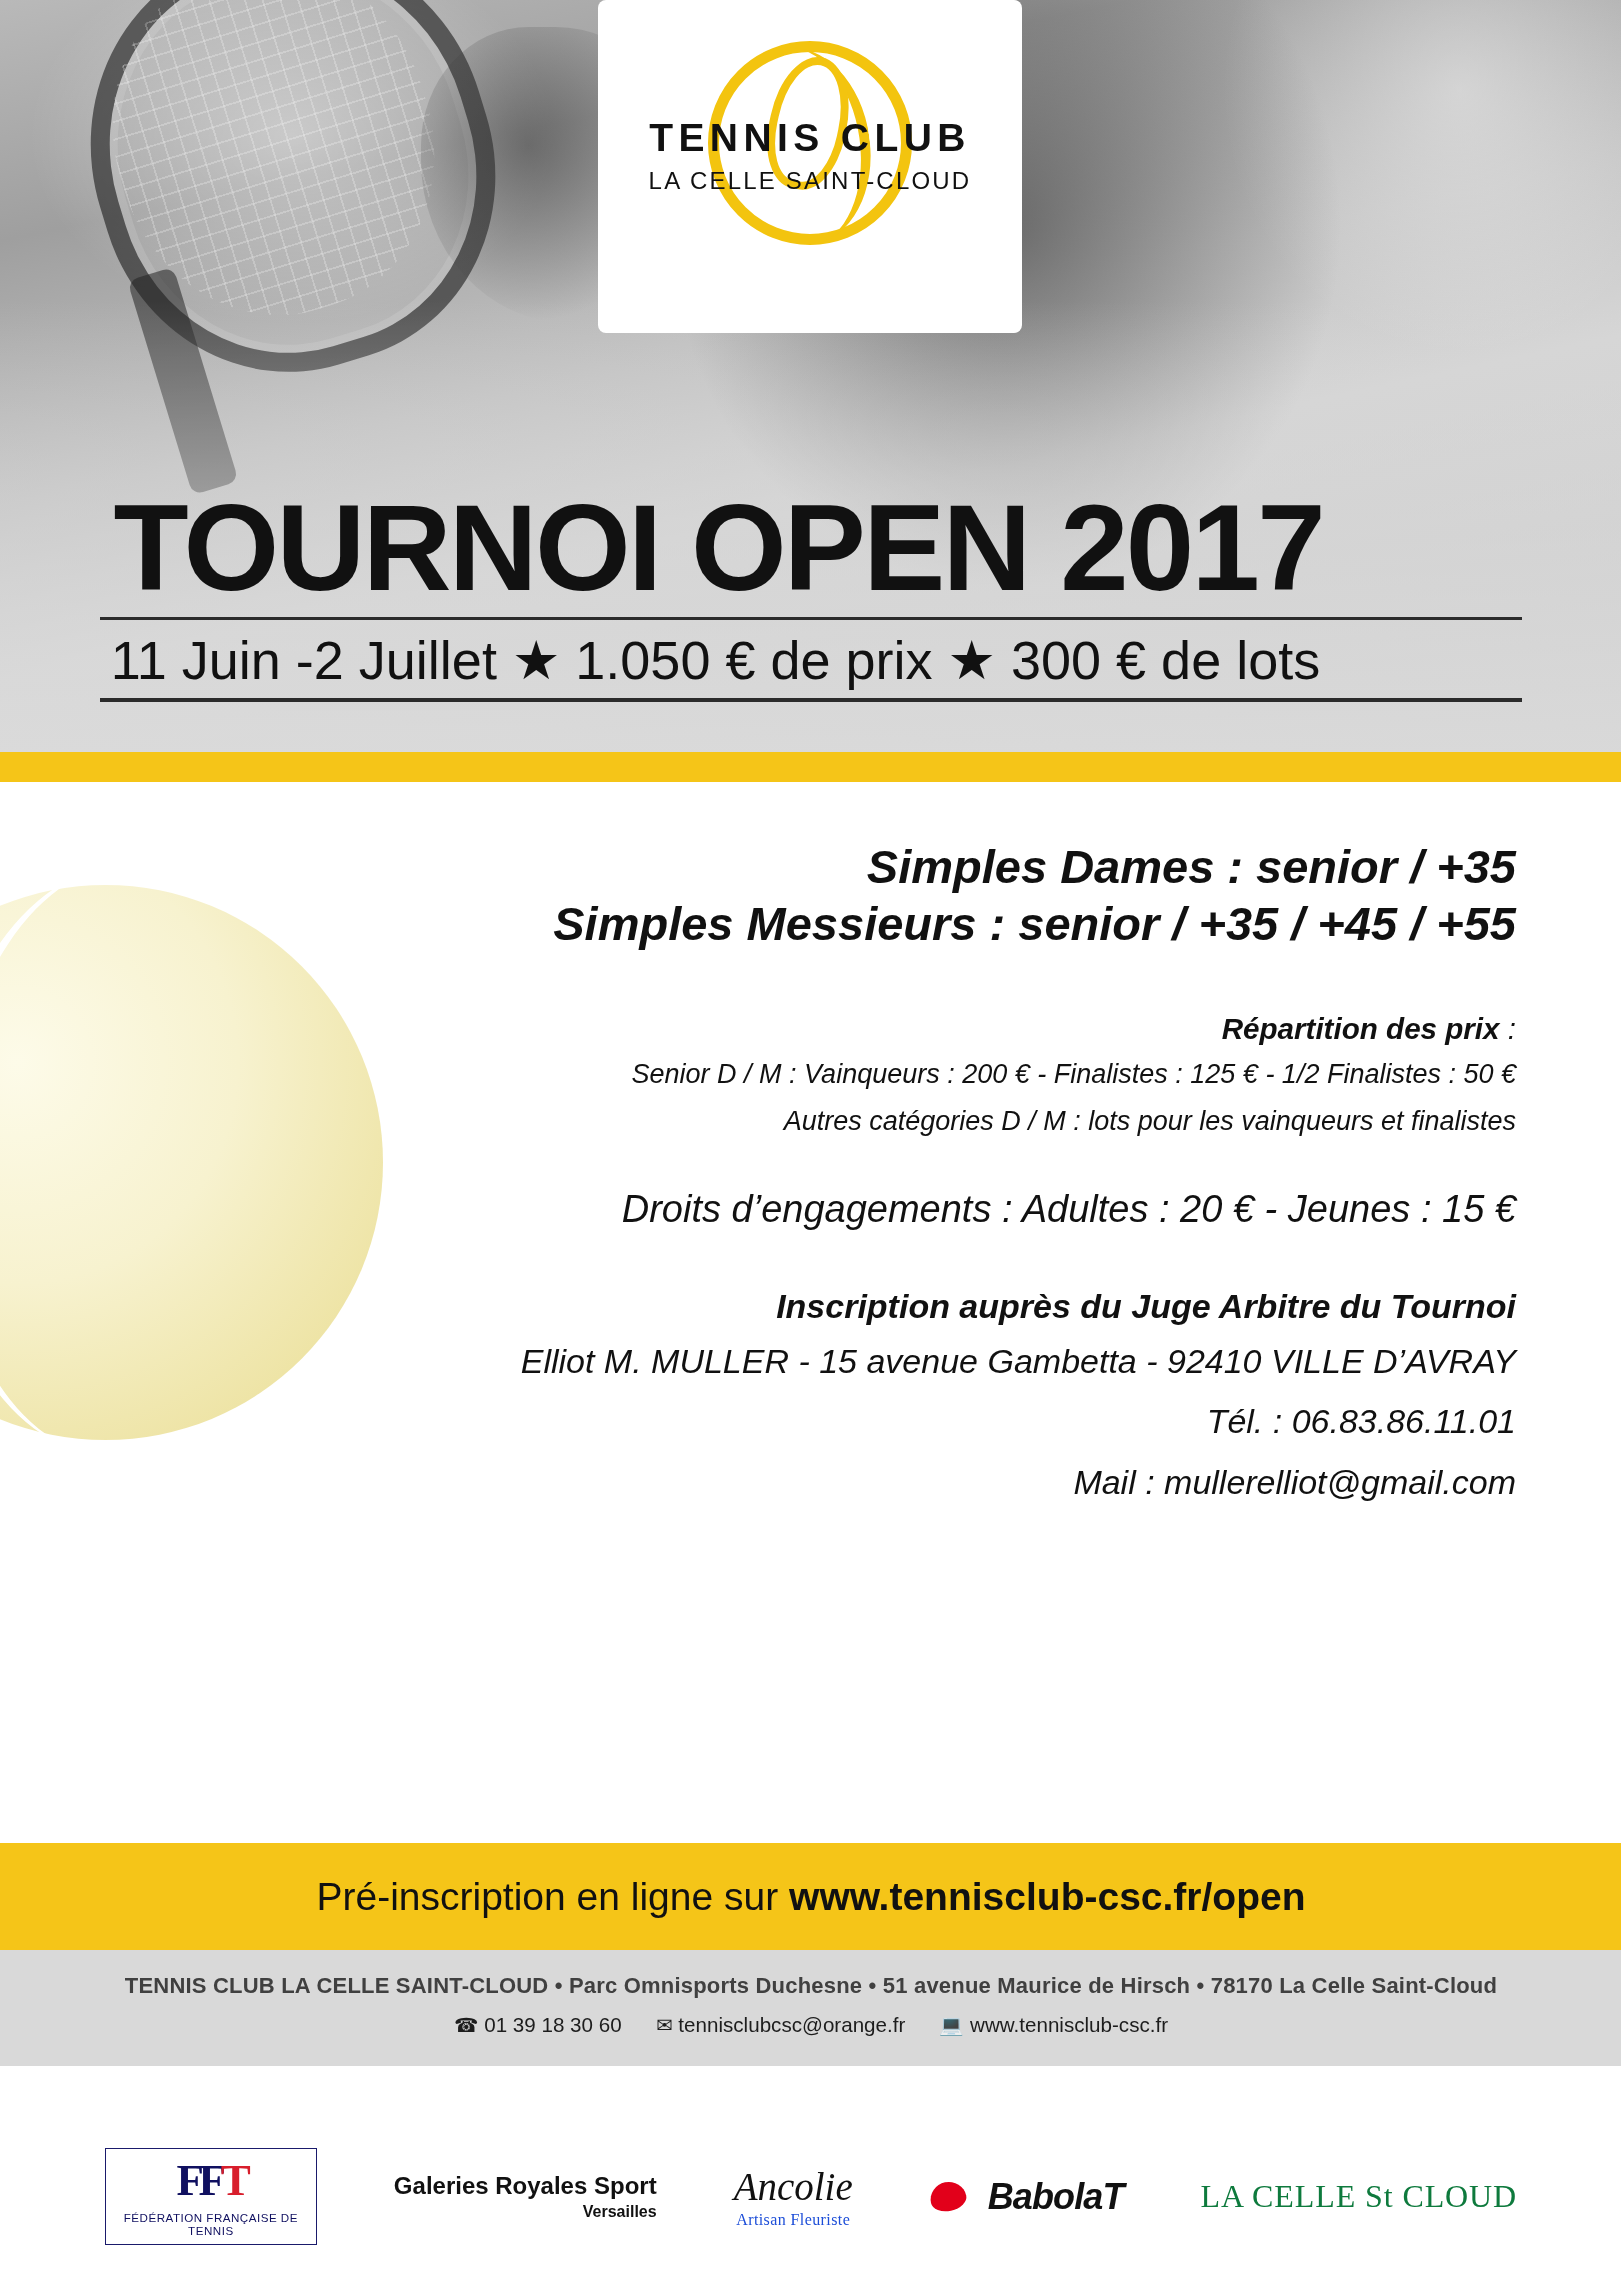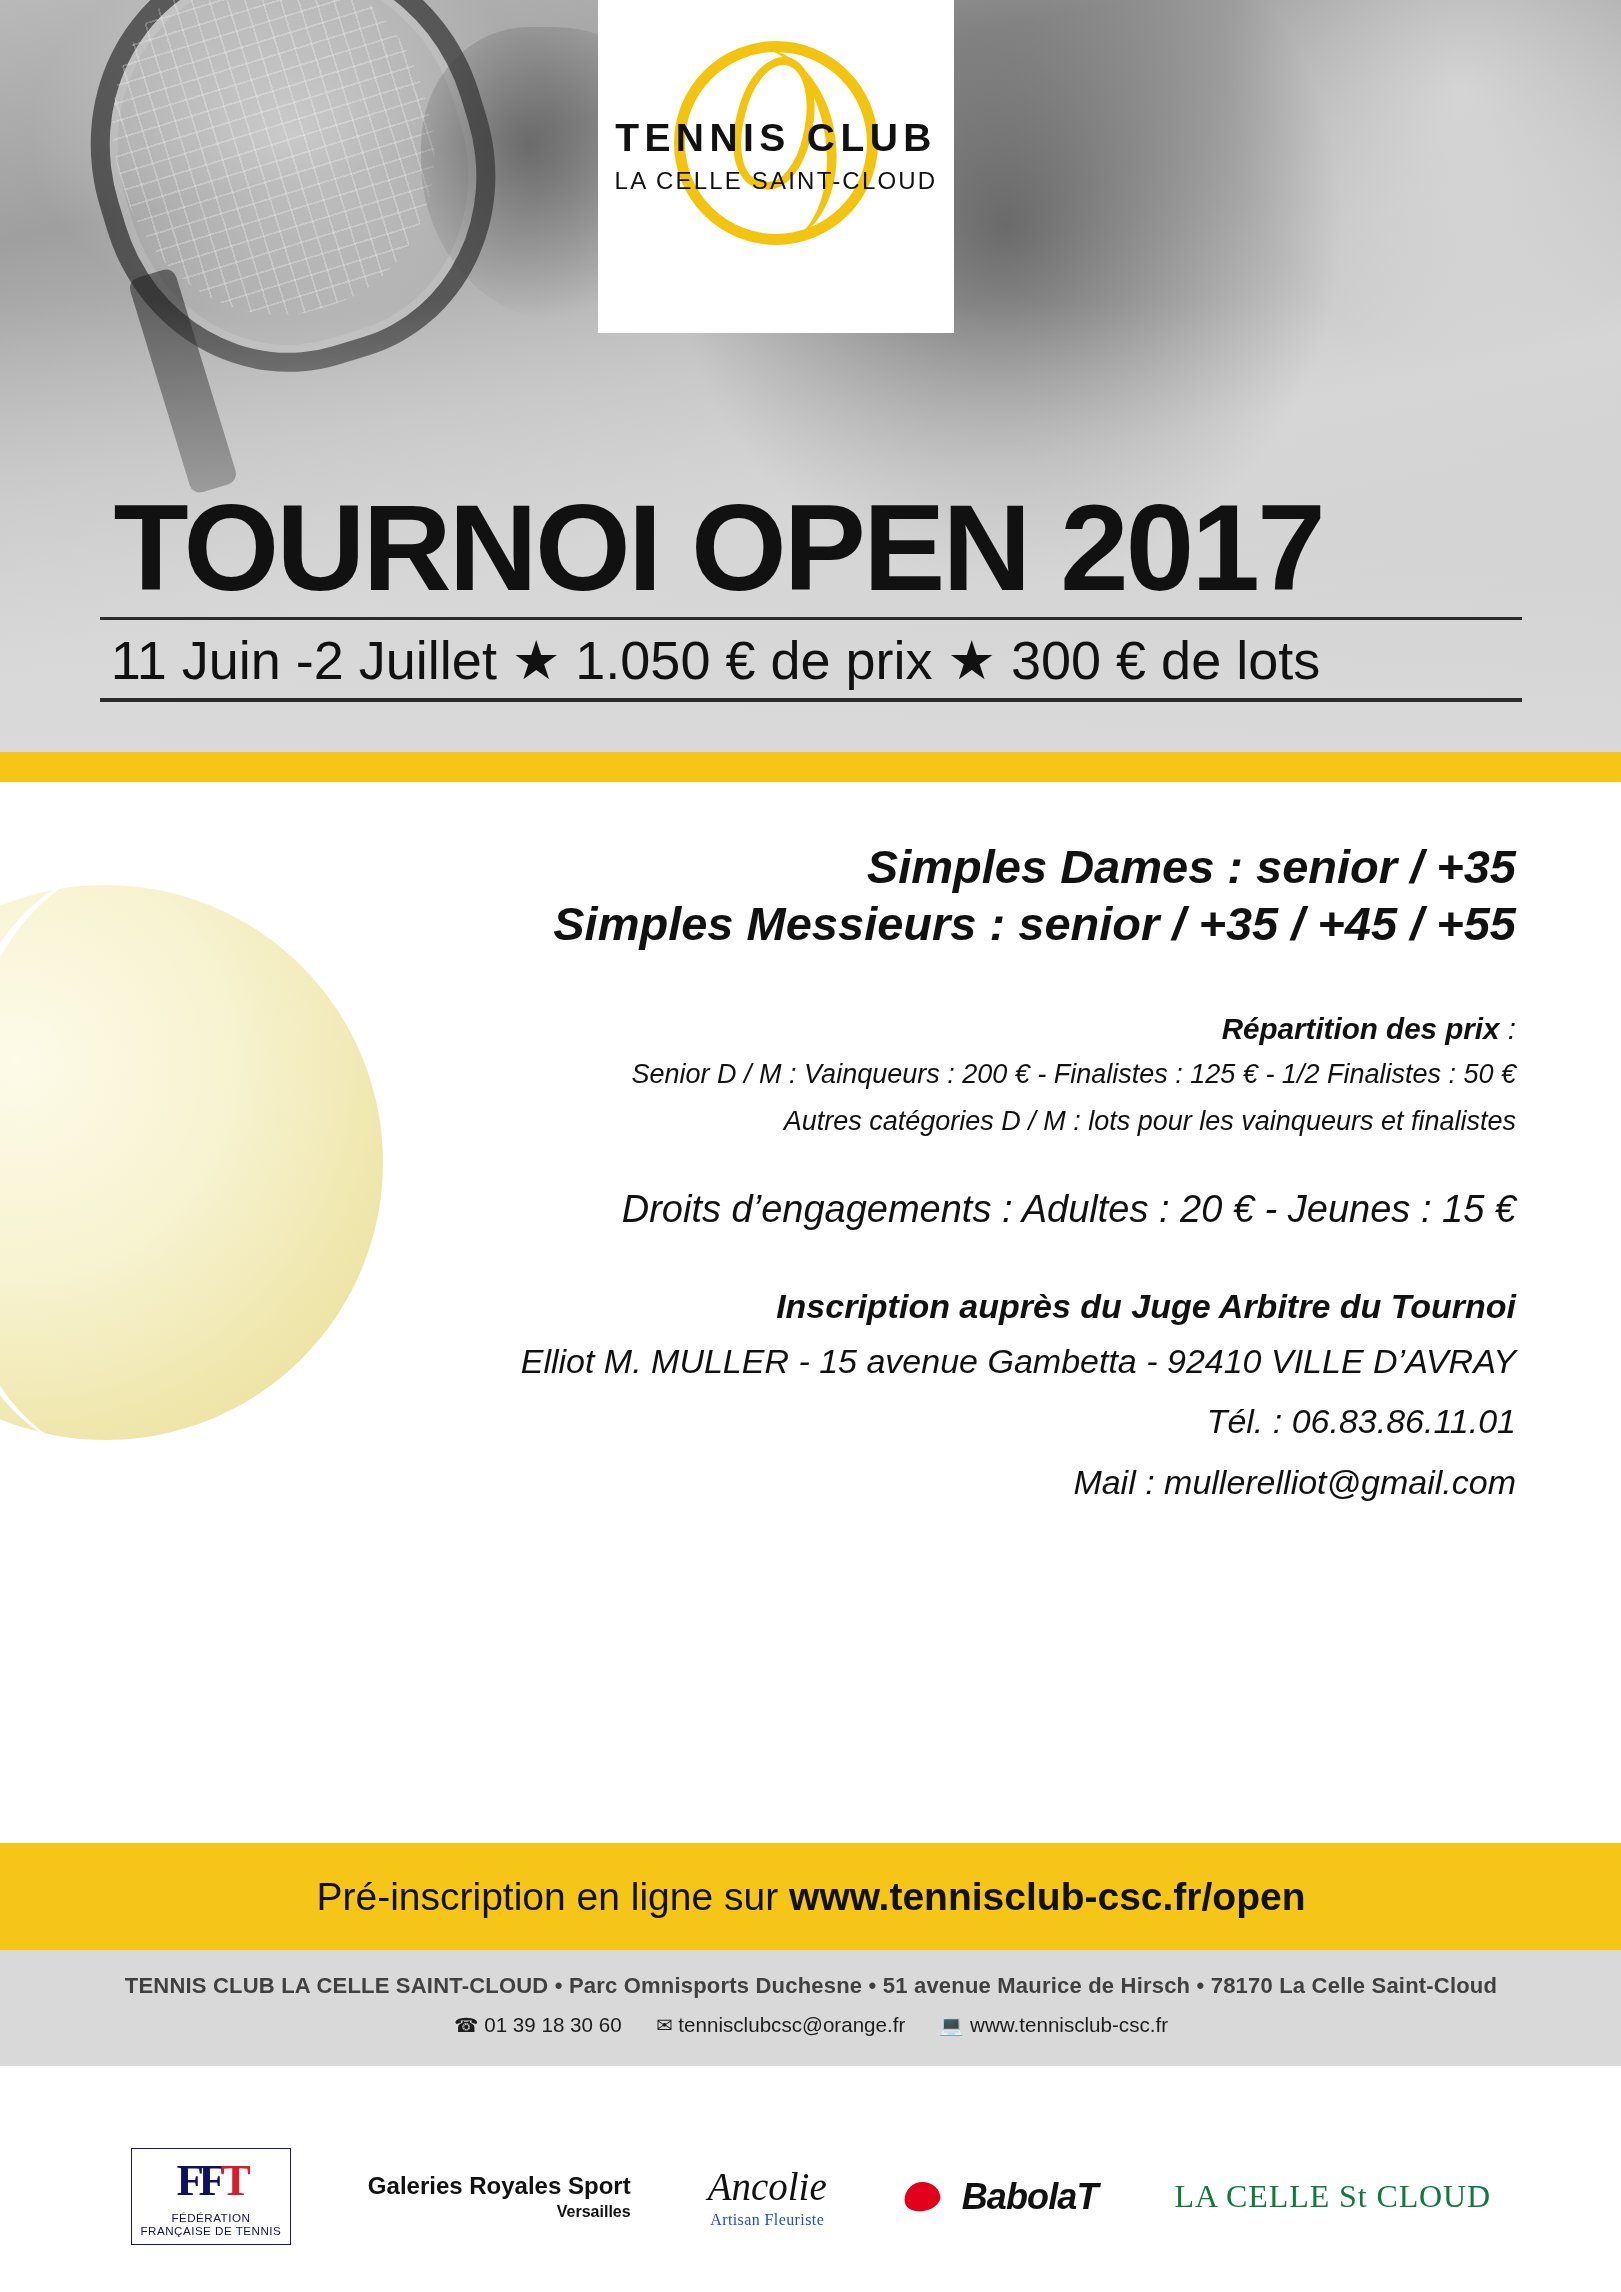--- a/index.html
+++ b/index.html
@@ -80,24 +80,25 @@
   .hero-fade {
     position: absolute;
     inset: 0;
     background: linear-gradient(180deg, rgba(210,210,210,0) 40%, rgba(214,214,214,0.55) 72%, rgba(219,219,219,0.85) 100%);
   }
 
   .logo-box {
     position: absolute;
     left: 598px;
     top: 0;
-    width: 356px;
+    width: 424px;
     height: 333px;
     background: #ffffff;
     z-index: 5;
+    border-radius: 8px;
   }
   .logo-inner {
     position: relative;
     width: 100%;
     height: 100%;
   }
   .logo-ball {
     position: absolute;
     left: 50%;
     top: 41px;
@@ -336,21 +337,21 @@
     display: flex;
     align-items: center;
     justify-content: center;
     gap: 77px;
     padding-top: 36px;
     box-sizing: border-box;
   }
   .sponsor { text-align: center; }
 
   .fft {
-    width: 160px;
+    width: 212px;
     border: 1.8px solid #1a1a6b;
     padding: 9px 5.4px 7.2px;
     box-sizing: border-box;
   }
   .fft-mark {
     font-family: "Liberation Serif", serif;
     font-weight: bold;
     font-size: 45px;
     color: #101060;
     letter-spacing: -5.4px;

